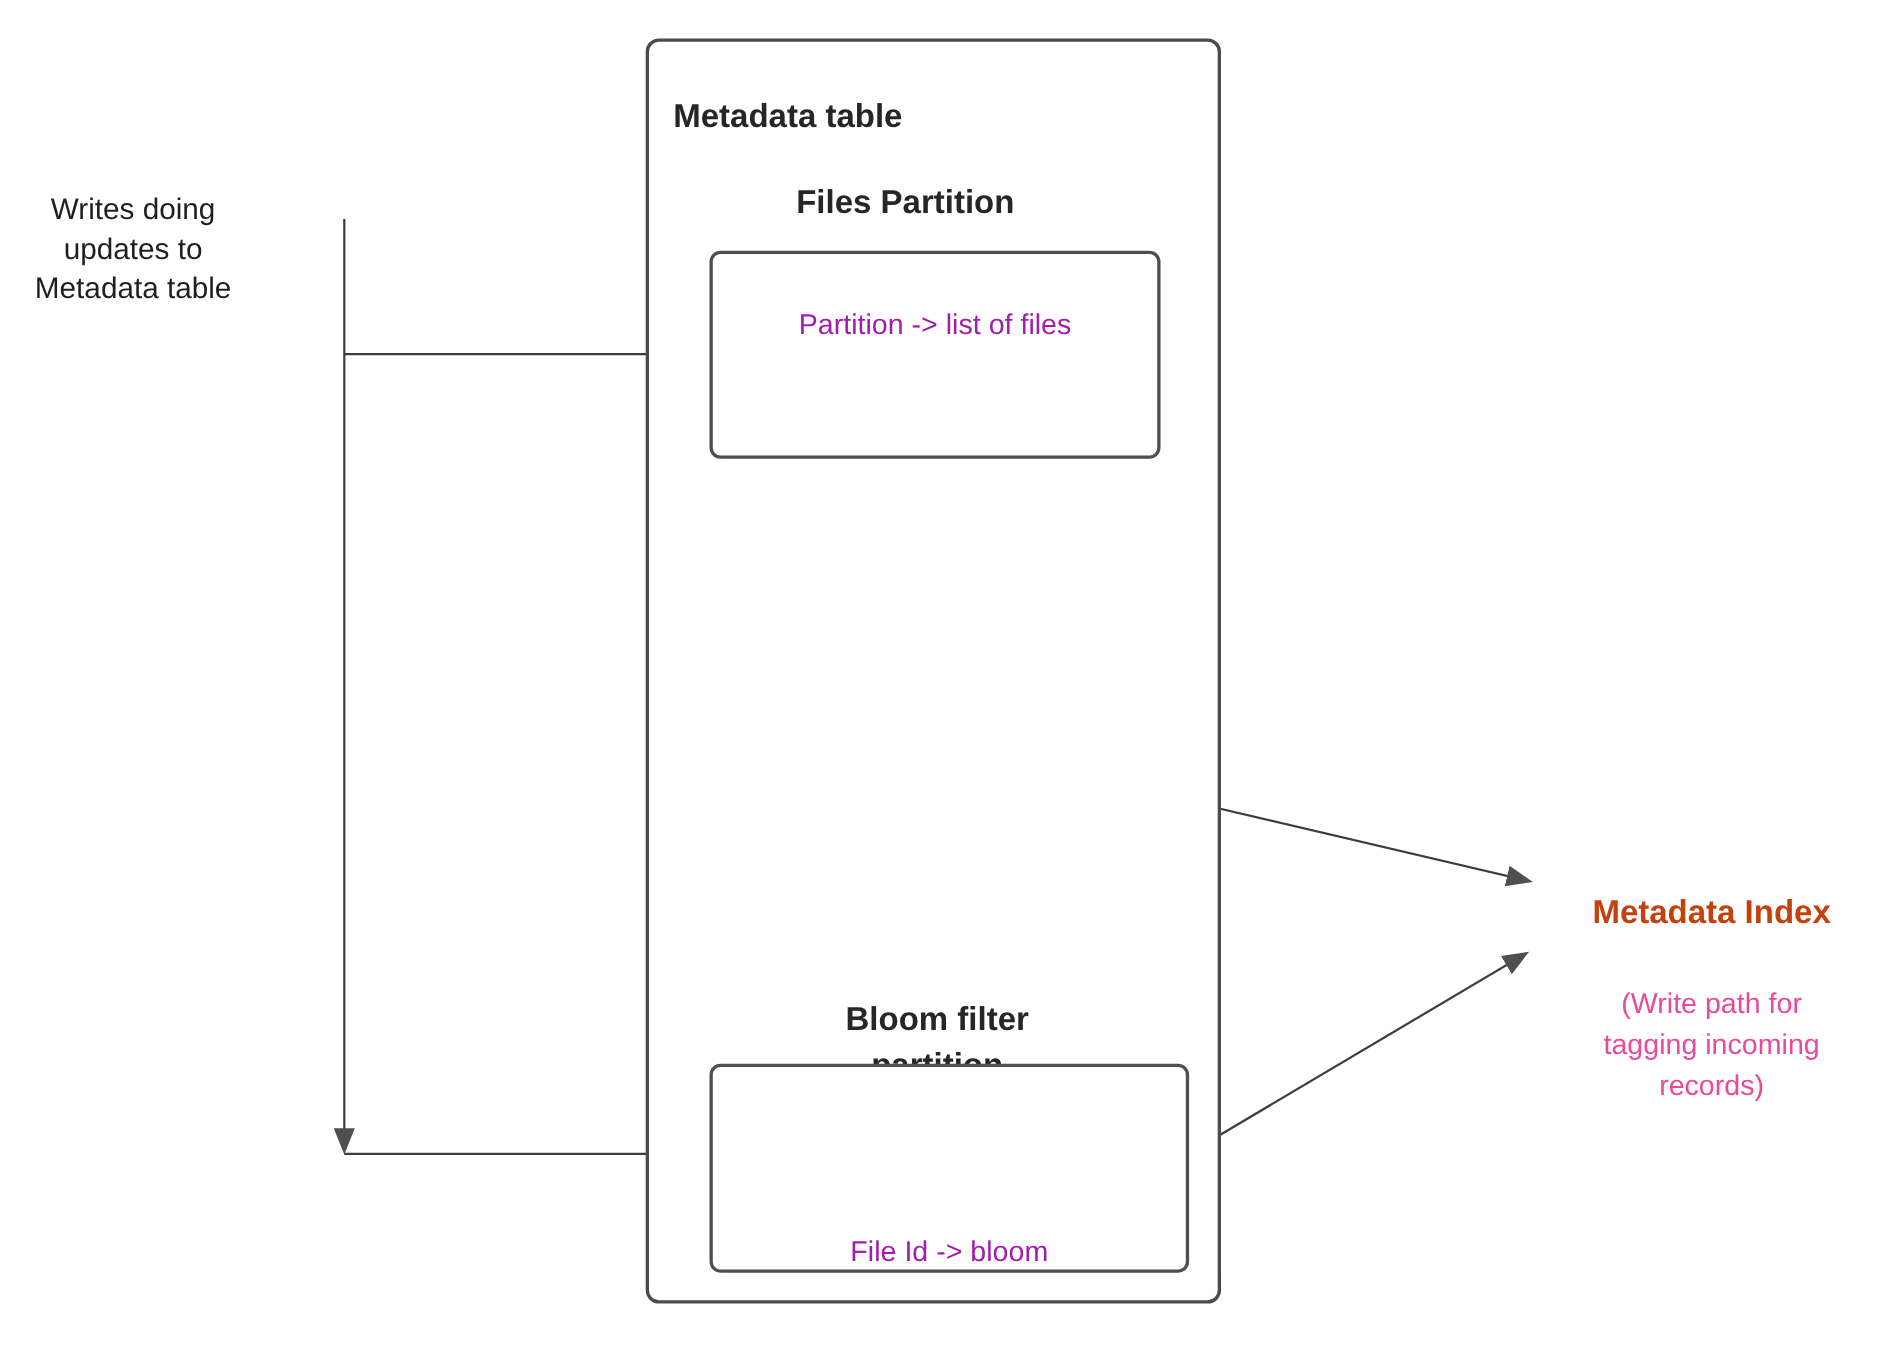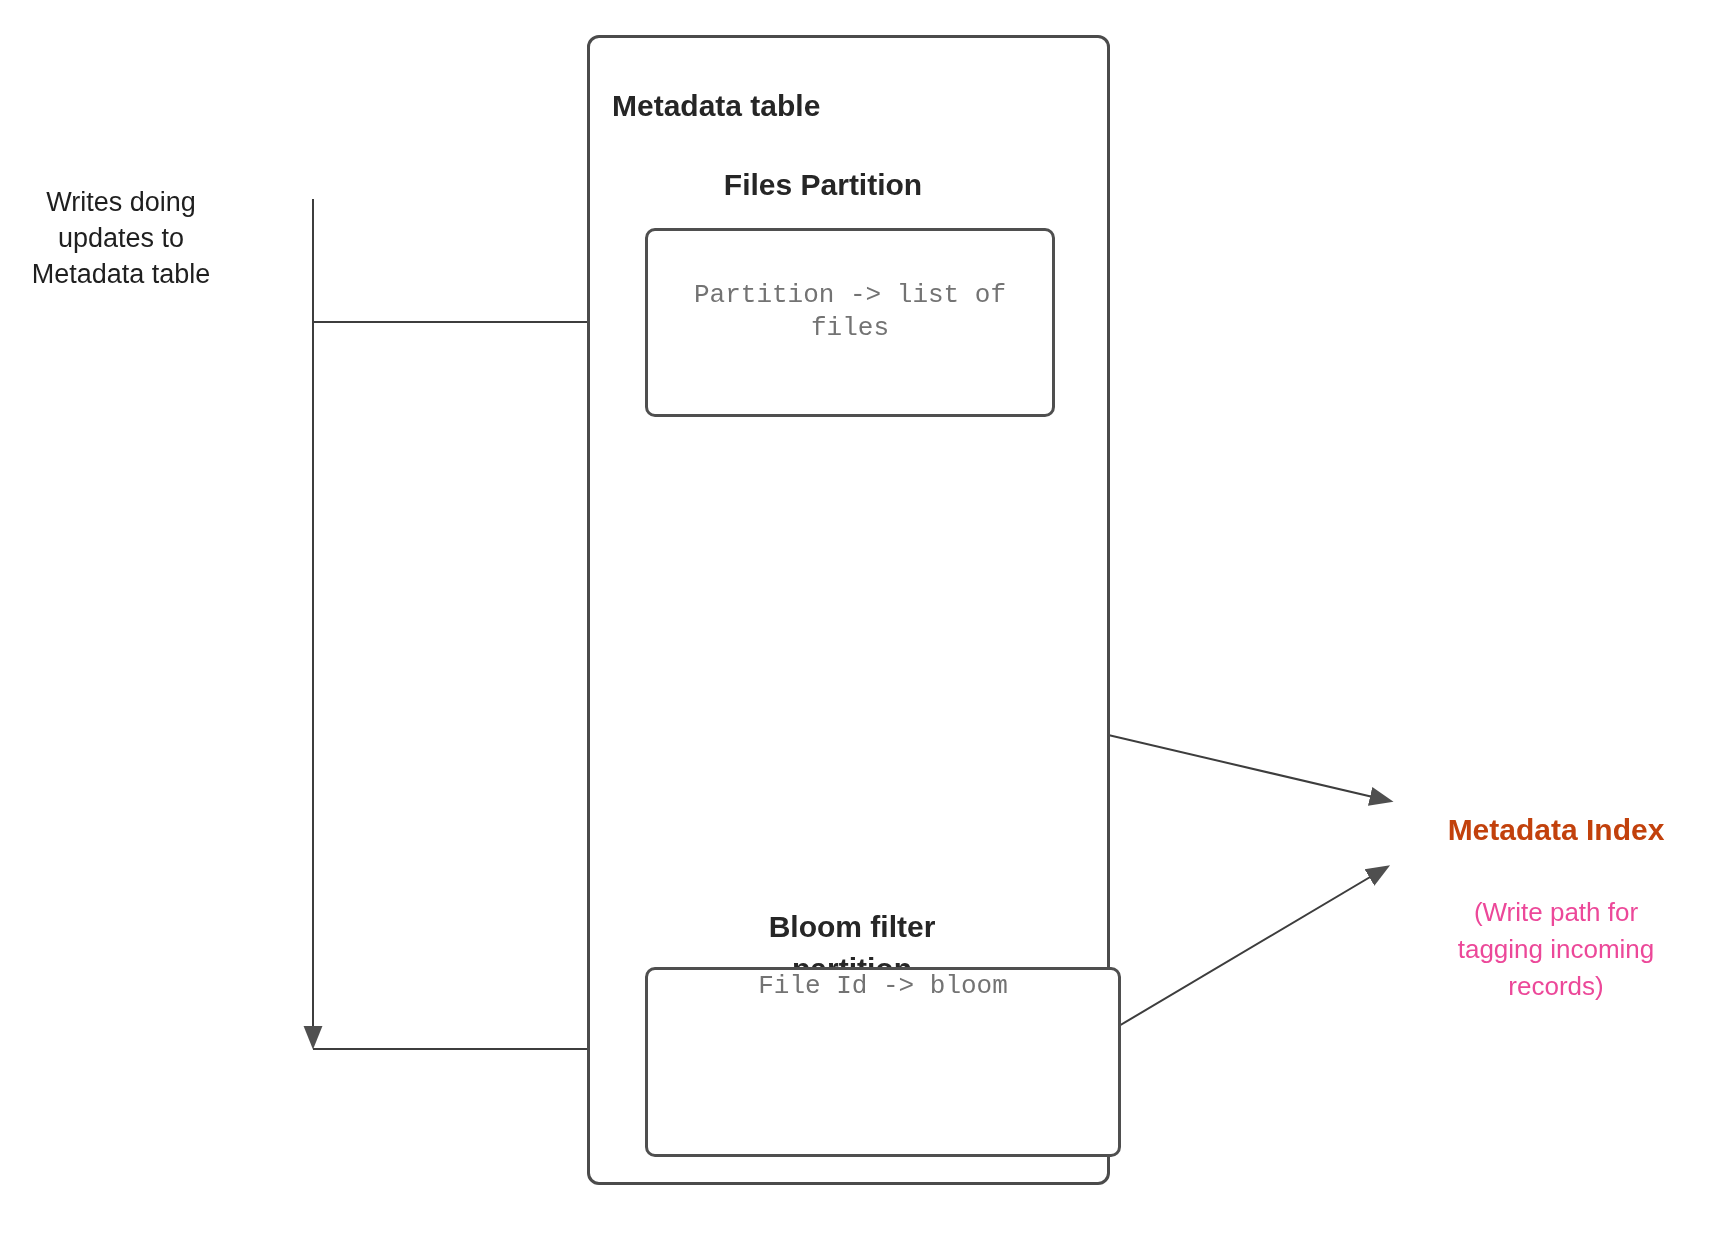--- a/index.html
+++ b/index.html
@@ -70,22 +70,21 @@
     position: absolute;
     background: #ffffff;
     border: 3px solid #4f4f4f;
     border-radius: 10px;
     box-sizing: border-box;
     display: flex;
     justify-content: center;
     text-align: center;
     font-size: 26px;
     line-height: 33px;
-    color: #737373;
-    font-family: Liberation Mono, monospace;
+    color: #a21caf;
   }
 
   #files-partition-heading {
     left: 618px; top: 167px; width: 410px;
     line-height: 36px;
   }
   #files-partition-box {
     left: 645px; top: 228px;
     width: 410px; height: 189px;
     align-items: flex-start;
@@ -102,22 +101,22 @@
     border: 4px solid #161616;
     align-items: center;
     line-height: 37px;
   }
 
   #bloom-filter-heading {
     left: 645px; top: 862px; width: 414px; margin-top: 44px;
   }
   #bloom-filter-box {
     left: 645px; top: 967px;
-    width: 476px; height: 190px;
-    align-items: flex-start;
+    width: 436px; height: 190px;
+    align-items: flex-end;
   }
 
   #metadata-index-title {
     position: absolute;
     left: 1396px; top: 812px;
     width: 320px;
     font-weight: bold;
     font-size: 30px;
     line-height: 36px;
     text-align: center;
@@ -149,21 +148,21 @@
 
     <path d="M 313 322 L 646 322" stroke="#3d3d3d" stroke-width="2" fill="none"></path>
 
     <path d="M 313 1049 L 646 1049" stroke="#3d3d3d" stroke-width="2" fill="none"></path>
 
     <path d="M 1057 723 L 1390 801" stroke="#3d3d3d" stroke-width="2" fill="none" marker-end="url(#ah)"></path>
 
     <path d="M 1053 1065 L 1387 867" stroke="#3d3d3d" stroke-width="2" fill="none" marker-end="url(#ah)"></path>
   </svg>
 
-  <div class="label multiline" style="left:0px; top:172px; width:242px;margin-top:12px;">Writes doing
+  <div class="label multiline" style="left:0px; top:172px; width:242px;">Writes doing
 updates to
 Metadata table</div>
 
   <div id="metadata-table-box"></div>
 
   <div id="metadata-table-title">Metadata table</div>
 
   <div class="heading" id="files-partition-heading">Files Partition</div>
   <div class="partition-box" id="files-partition-box">
     <span class="multiline">Partition -&gt; list of files</span>

